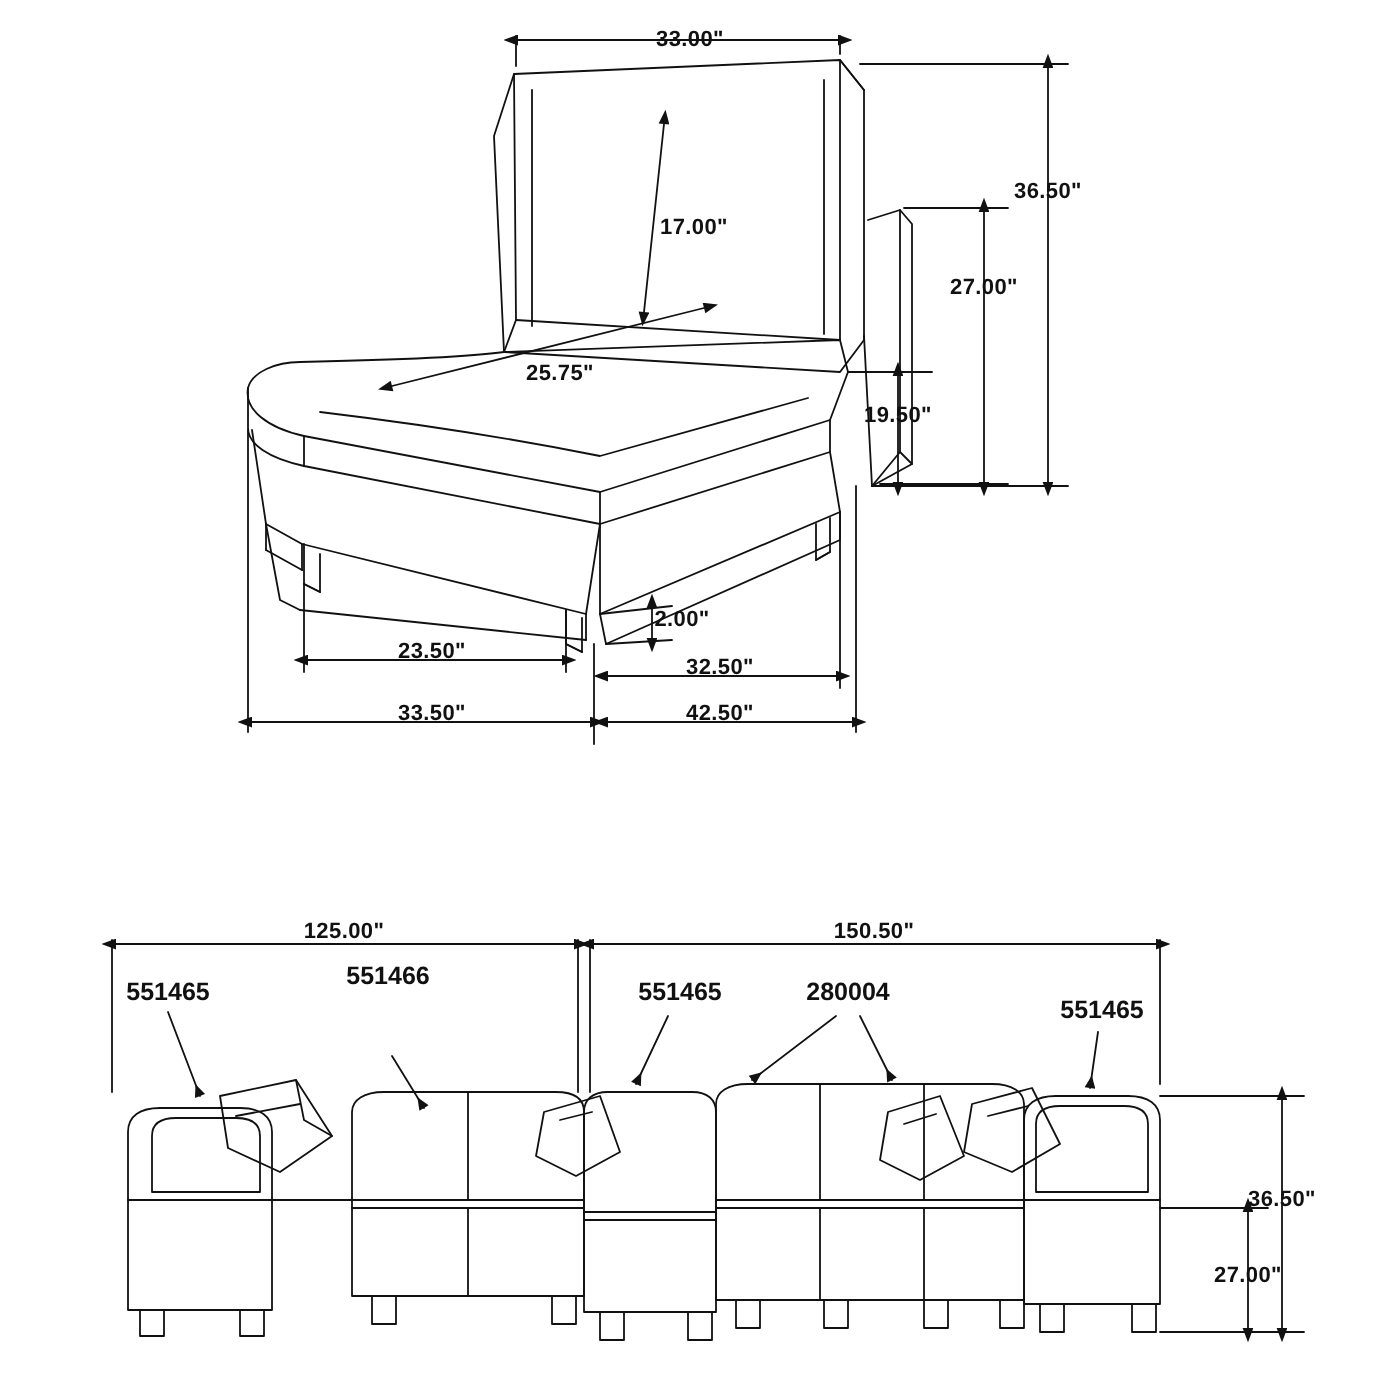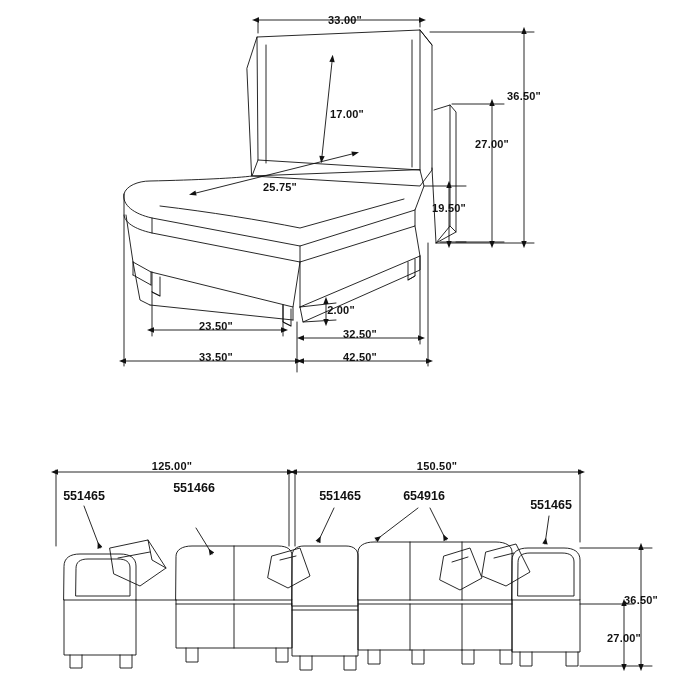--- a/index.html
+++ b/index.html
@@ -250,16 +250,16 @@
   <div class="dim-label" style="left:360px; top:357px;">42.50"</div>
 
   <div class="dim-label" style="left:172px; top:466px;">125.00"</div>
   <div class="dim-label" style="left:437px; top:466px;">150.50"</div>
   <div class="dim-label" style="left:641px; top:600px;">36.50"</div>
   <div class="dim-label" style="left:624px; top:638px;">27.00"</div>
 
   <div class="sku-label" style="left:84px; top:496px;">551465</div>
   <div class="sku-label" style="left:194px; top:488px;">551466</div>
   <div class="sku-label" style="left:340px; top:496px;">551465</div>
-  <div class="sku-label" style="left:424px; top:496px;">654916</div>
+  <div class="sku-label" style="left:424px; top:496px;">280004</div>
   <div class="sku-label" style="left:551px; top:505px;">551465</div>
 
 </div>
 
 </body></html>

